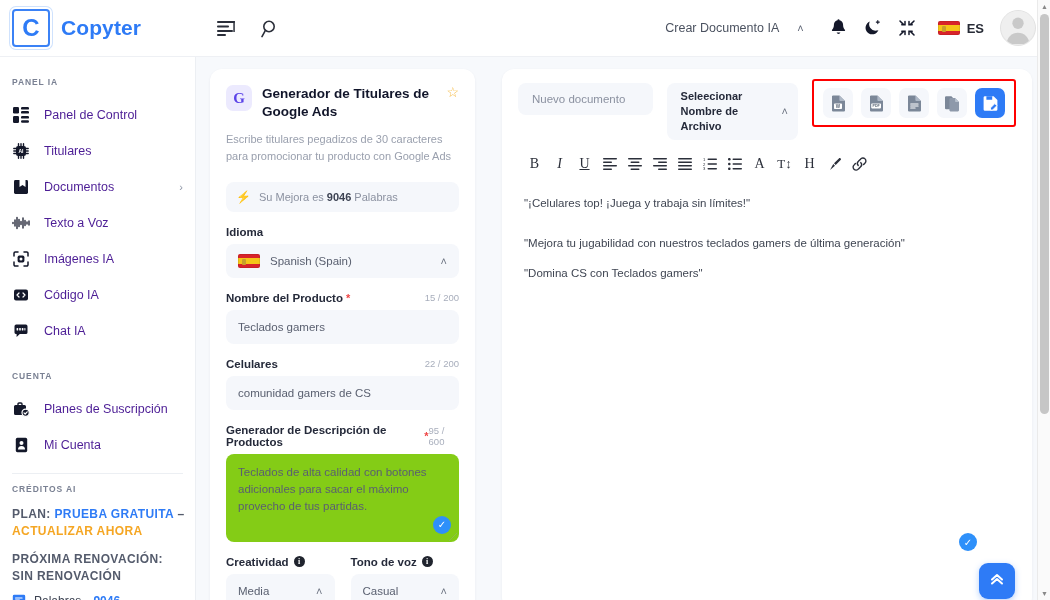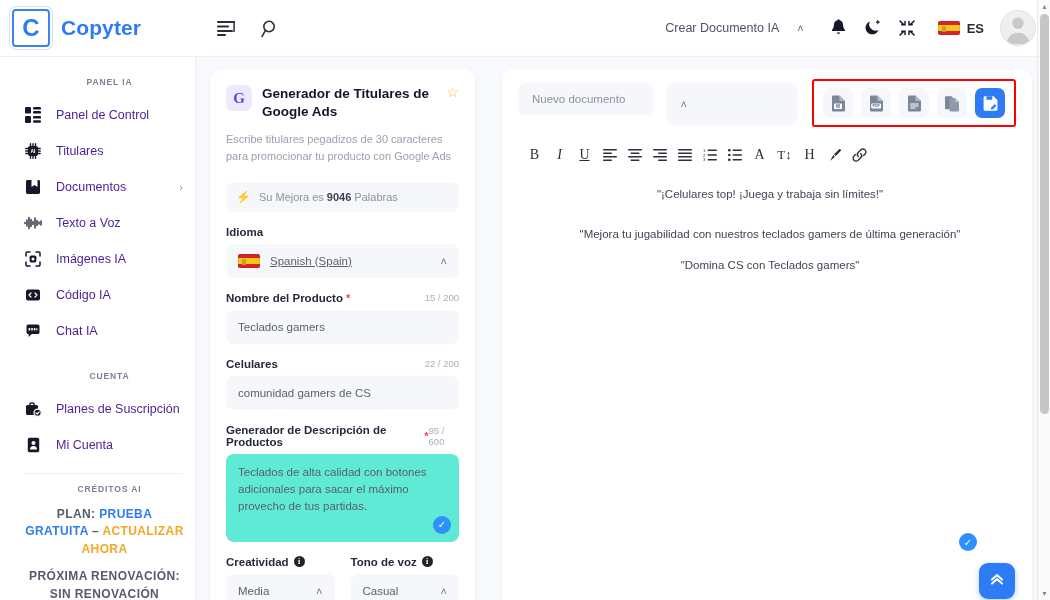--- a/index.html
+++ b/index.html
@@ -47,21 +47,21 @@
     width: 36px; height: 36px; border-radius: 50%; background: #ececec;
     border: 1px solid #e2e2e2; margin-left: 6px; display:flex; align-items:flex-end; justify-content:center; overflow:hidden; cursor:pointer;
   }
 
   
   .body { flex: 1; display: flex; min-height: 0; background: #f7f9fc; }
 
   
   .sidebar {
     width: 196px; flex: 0 0 196px; background:#fff; border-right:1px solid #eceff3;
-    padding: 14px 0 0 12px; overflow: hidden; position: relative; text-align: center;
+    padding: 14px 0 0 0; overflow: hidden; position: relative;
   }
   .side-cap {
     font-size: 8.5px; font-weight: 700; letter-spacing: .9px; color:#7a8193;
     padding: 6px 0 10px 12px; text-transform: uppercase;
   }
   .side-item {
     display:flex; align-items:center; height: 36px; padding: 0 12px 0 12px; gap: 14px; cursor:pointer;
   }
   .side-ico { width: 18px; height:18px; flex:0 0 18px; display:flex; align-items:center; justify-content:center; color:#1c2030; }
   .side-label { font-size: 12.5px; color:#4c1d95; white-space:nowrap; }
@@ -98,41 +98,41 @@
   .bolt { color:#2e7bf6; font-size:12px; }
   .balance b { color:#3d4353; }
   .f-label { font-size: 11.5px; font-weight:700; color:#252a3a; margin: 14px 0 6px 0; display:flex; align-items:center; }
   .req { color:#ef4444; margin-left:3px; font-size:11px; }
   .counter { margin-left:auto; font-size:9.5px; color:#a8aebc; font-weight:400; }
   .field {
     background:#f5f7fb; border-radius:8px; height: 34px; display:flex; align-items:center;
     padding: 0 12px; font-size: 11.5px; color:#5a6070; cursor:text;
   }
   .select { justify-content: space-between; cursor:pointer; }
-  .select .sv { display:flex; align-items:center; gap:10px;text-decoration:underline; }
+  .select .sv { display:flex; align-items:center; gap:10px; }
   .textarea {
-    background:#5eead4; border-radius:8px; padding: 10px 12px; font-size:11.5px; color:#5a6070;
+    background:#84cc16; border-radius:8px; padding: 10px 12px; font-size:11.5px; color:#5a6070;
     line-height:1.5; height: 88px; position:relative; cursor:text;
   }
   .check-badge {
     position:absolute; right:8px; bottom:8px; width:18px; height:18px; border-radius:50%;
     background:#2e90fa; color:#fff; font-size:10px; display:flex; align-items:center; justify-content:center;
   }
   .resize-h { position:absolute; right:2px; bottom:1px; width:8px; height:8px; opacity:.35;
     background: linear-gradient(135deg, transparent 45%, #9aa0ae 45%, #9aa0ae 55%, transparent 55%); }
   .two-col { display:flex; gap: 16px; }
   .two-col > div { flex: 1; }
   .info-i {
     width:11px; height:11px; border-radius:50%; background:#20242e; color:#fff; font-size:8px;
     display:inline-flex; align-items:center; justify-content:center; margin-left:5px; font-weight:700;
     font-family:"Liberation Serif", serif;
   }
 
   
-  .editorcol { flex: 1; padding: 12px 18px 12px 14px; min-width:0;text-align:center; }
+  .editorcol { flex: 1; padding: 12px 18px 12px 14px; min-width:0; }
   .editor {
     background:#fff; border-radius: 12px; height: 540px; box-shadow: 0 1px 3px rgba(28,35,60,.06);
     padding: 14px 16px 0 16px; position:relative; overflow:hidden;
   }
   .ed-top { display:flex; align-items:flex-start; gap: 14px; }
   .doc-name {
     background:#f5f7fb; border-radius:8px; height:32px; width: 148px; display:flex; align-items:center;
     padding:0 14px; font-size:11.5px; color:#8b91a0; cursor:text;
   }
   .file-select {
@@ -484,20 +484,21 @@
     </div>
 
     <div class="editorcol">
       <div class="editor">
 
         <div class="ed-top">
           <div class="doc-name">
             <span>Nuevo documento</span>
           </div>
           <div class="file-select">
+            <span class="cv">Seleecionar Nombre de Archivo</span>
             <span style="color:#6b7280;font-size:11px;font-weight:400">˄</span>
           </div>
 
           <div class="export-group">
             <div class="exp-btn">
               <svg width="15" height="17" viewBox="0 0 15 17">
                   <path d="M1 1.6A1.1 1.1 0 0 1 2.1.5h6.3L14 6.1v9.3a1.1 1.1 0 0 1-1.1 1.1H2.1A1.1 1.1 0 0 1 1 15.4z" fill="#7b8798"></path>
                 <path d="M8.4.5L14 6.1H9.4a1 1 0 0 1-1-1z" fill="#aeb8c6"></path>
                 <rect x="3" y="8.6" width="8" height="5.4" rx=".8" fill="#fff"></rect>
                 <text x="7" y="12.9" font-size="4.6" fill="#5a6676" text-anchor="middle" font-family="Liberation Sans, sans-serif" font-weight="700">W</text>

